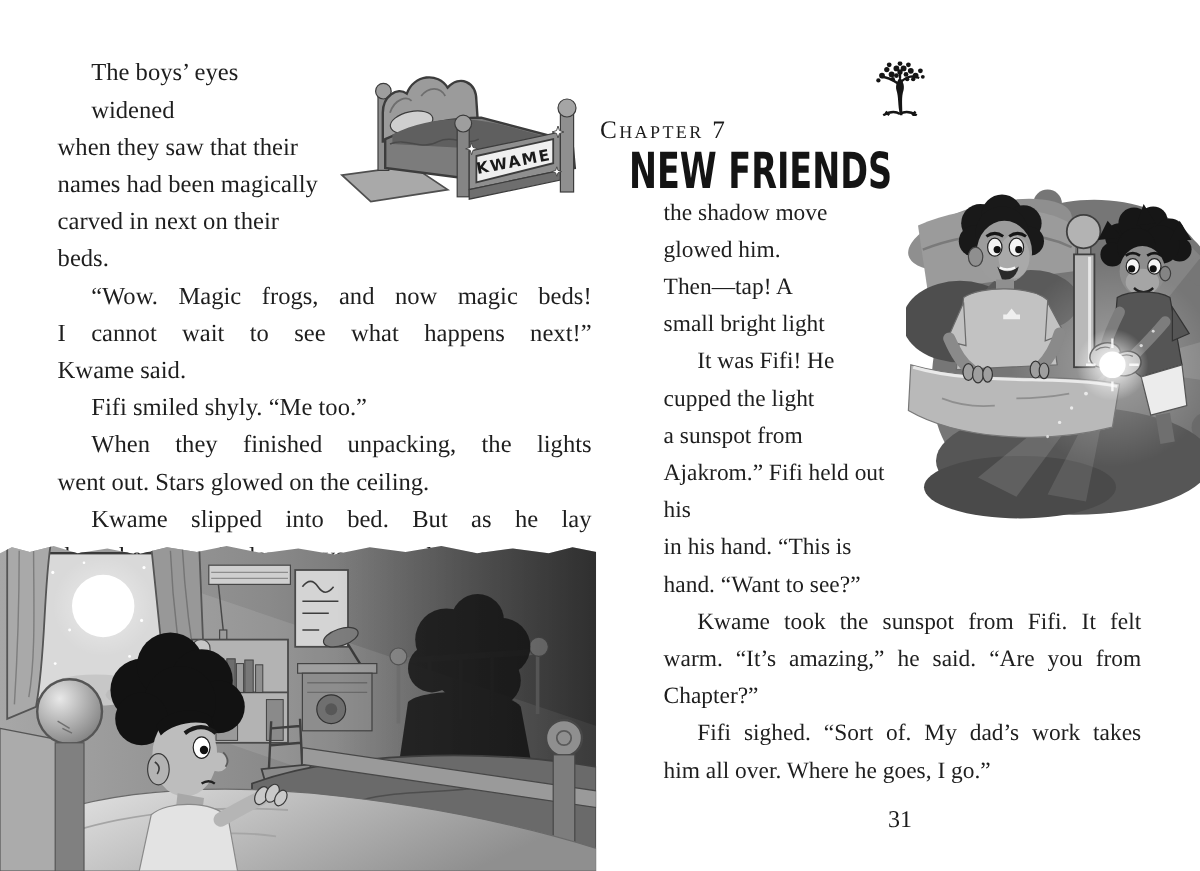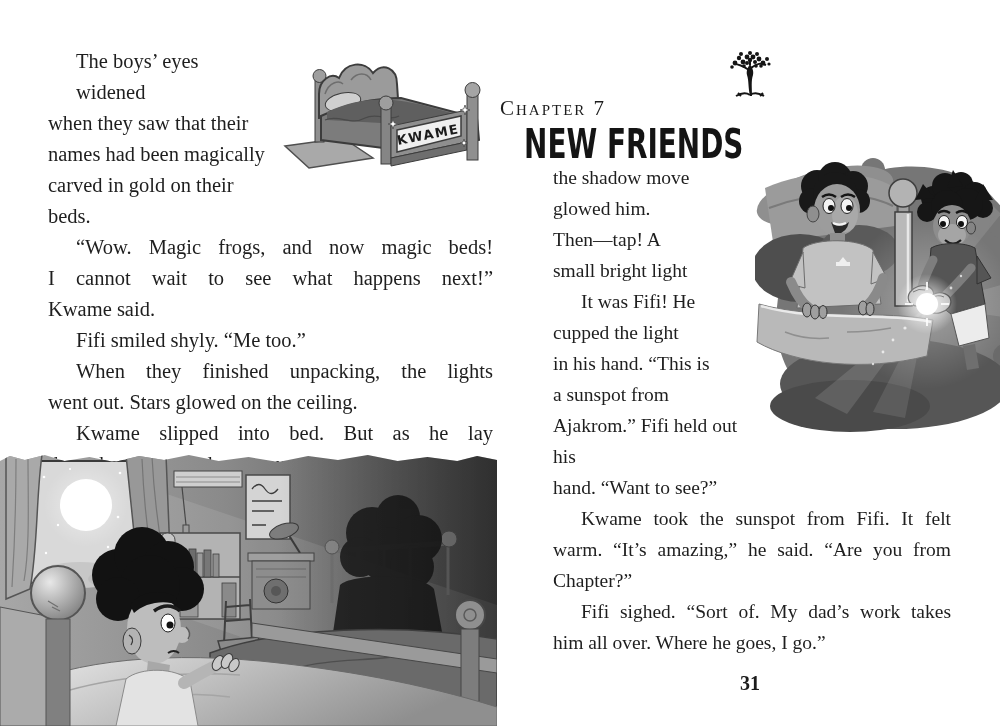--- a/index.html
+++ b/index.html
@@ -22,21 +22,21 @@
   .rp-header{position:absolute;left:500px;top:0;width:500px;height:140px;margin-top:39px;}
   .tree{position:absolute;left:0;right:0;top:12px;height:46px;}
   .chapter-label{position:absolute;left:0;right:0;top:57px;font-family:"Liberation Serif",serif;
                  font-variant:small-caps;font-size:21px;letter-spacing:2px;color:#1c1c1c;}
   .chapter-title{position:absolute;left:0;right:0;top:80px;}
   .chapter-title .ttl{display:inline-block;font-family:"DejaVu Sans",sans-serif;font-weight:900;
                       font-size:34px;letter-spacing:0px;color:#141414;
                       transform:scale(0.82,1.22);transform-origin:center top;text-transform:uppercase;}
   
   .page-number{position:absolute;left:500px;top:672px;width:500px;text-align:center;
-               font-size:20px;font-weight:bold;color:#1c1c1c;}
+               font-size:20px;font-weight:normal;color:#1c1c1c;}
   
   .night-ill{position:absolute;left:0;top:455px;width:497px;height:271px;
      clip-path:polygon(0 6px,2% 1px,5% 5px,9% 0,13% 6px,18% 2px,23% 7px,28% 1px,33% 5px,38% 0,
        44% 6px,50% 2px,56% 7px,62% 1px,68% 5px,74% 0,80% 6px,86% 2px,92% 6px,96% 1px,100% 5px,
        100% 100%,0 100%);}
   svg{display:block;}
 </style>
 </head>
 <body>
 
@@ -68,21 +68,21 @@
           <path d="M184,51 l1.2,3.8 3.8,1.2 -3.8,1.2 -1.2,3.8 -1.2,-3.8 -3.8,-1.2 3.8,-1.2 Z"></path>
           <path d="M183,85 l1,3 3,1 -3,1 -1,3 -1,-3 -3,-1 3,-1 Z"></path>
         </g>
       </svg>
     </div>
 
   <p class="para ind">
         <span class="ln"><span>The boys’ eyes widened</span></span>
         <span class="ln"><span>when they saw that their</span></span>
         <span class="ln"><span>names had been magically</span></span>
-        <span class="ln"><span>carved in gold on their</span></span>
+        <span class="ln"><span>carved in next on their</span></span>
         <span class="ln"><span>beds.</span></span>
       </p>
       <p class="para ind">
         <span class="ln jl"><span>“Wow. Magic frogs, and now magic beds!</span></span>
         <span class="ln jl"><span>I cannot wait to see what happens next!”</span></span>
         <span class="ln"><span>Kwame said.</span></span>
       </p>
       <p class="para ind">
         <span class="ln"><span>Fifi smiled shyly. “Me too.”</span></span>
       </p>
@@ -413,22 +413,22 @@
 
   <p class="para">
         <span class="ln"><span>the shadow move</span></span>
         <span class="ln"><span>glowed him.</span></span>
         <span class="ln"><span>Then—</span><span class="italic">tap!</span><span> A</span></span>
         <span class="ln"><span>small bright light</span></span>
       </p>
       <p class="para ind">
         <span class="ln"><span>It was Fifi! He</span></span>
         <span class="ln"><span>cupped the light</span></span>
+        <span class="ln"><span>a sunspot from Ajakrom.” Fifi held out his</span></span>
         <span class="ln"><span>in his hand. “This is</span></span>
-        <span class="ln"><span>a sunspot from Ajakrom.” Fifi held out his</span></span>
         <span class="ln"><span>hand. “Want to see?”</span></span>
       </p>
       <p class="para ind">
         <span class="ln jl"><span>Kwame took the sunspot from Fifi. It felt</span></span>
         <span class="ln jl"><span>warm. “It’s amazing,” he said. “Are you from</span></span>
         <span class="ln"><span>Chapter?”</span></span>
       </p>
       <p class="para ind">
         <span class="ln jl"><span>Fifi sighed. “Sort of. My dad’s work takes</span></span>
         <span class="ln"><span>him all over. Where he goes, I go.”</span></span>

